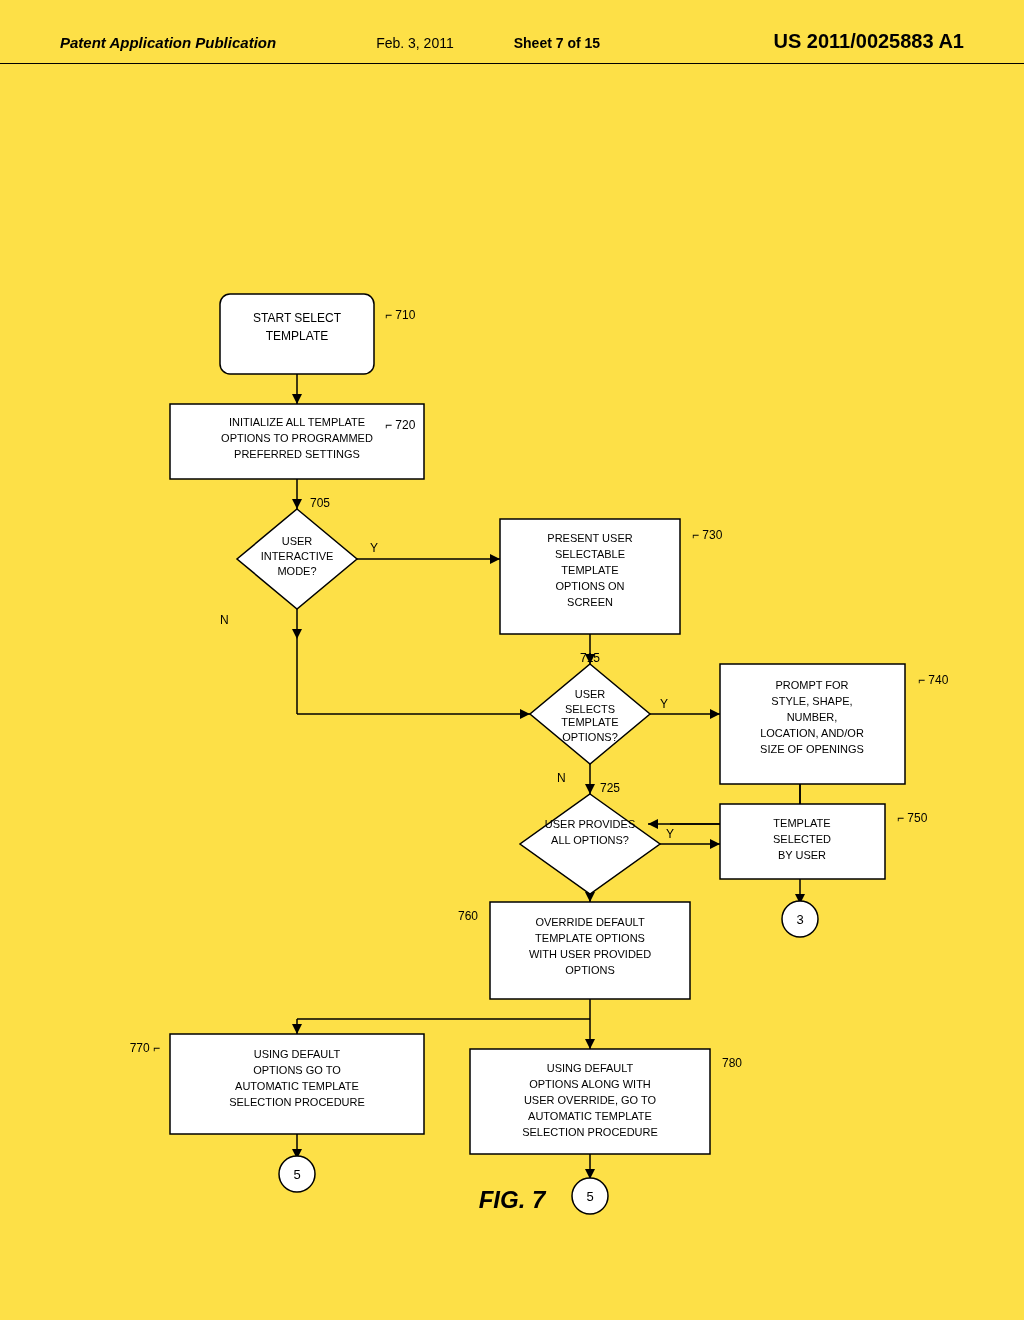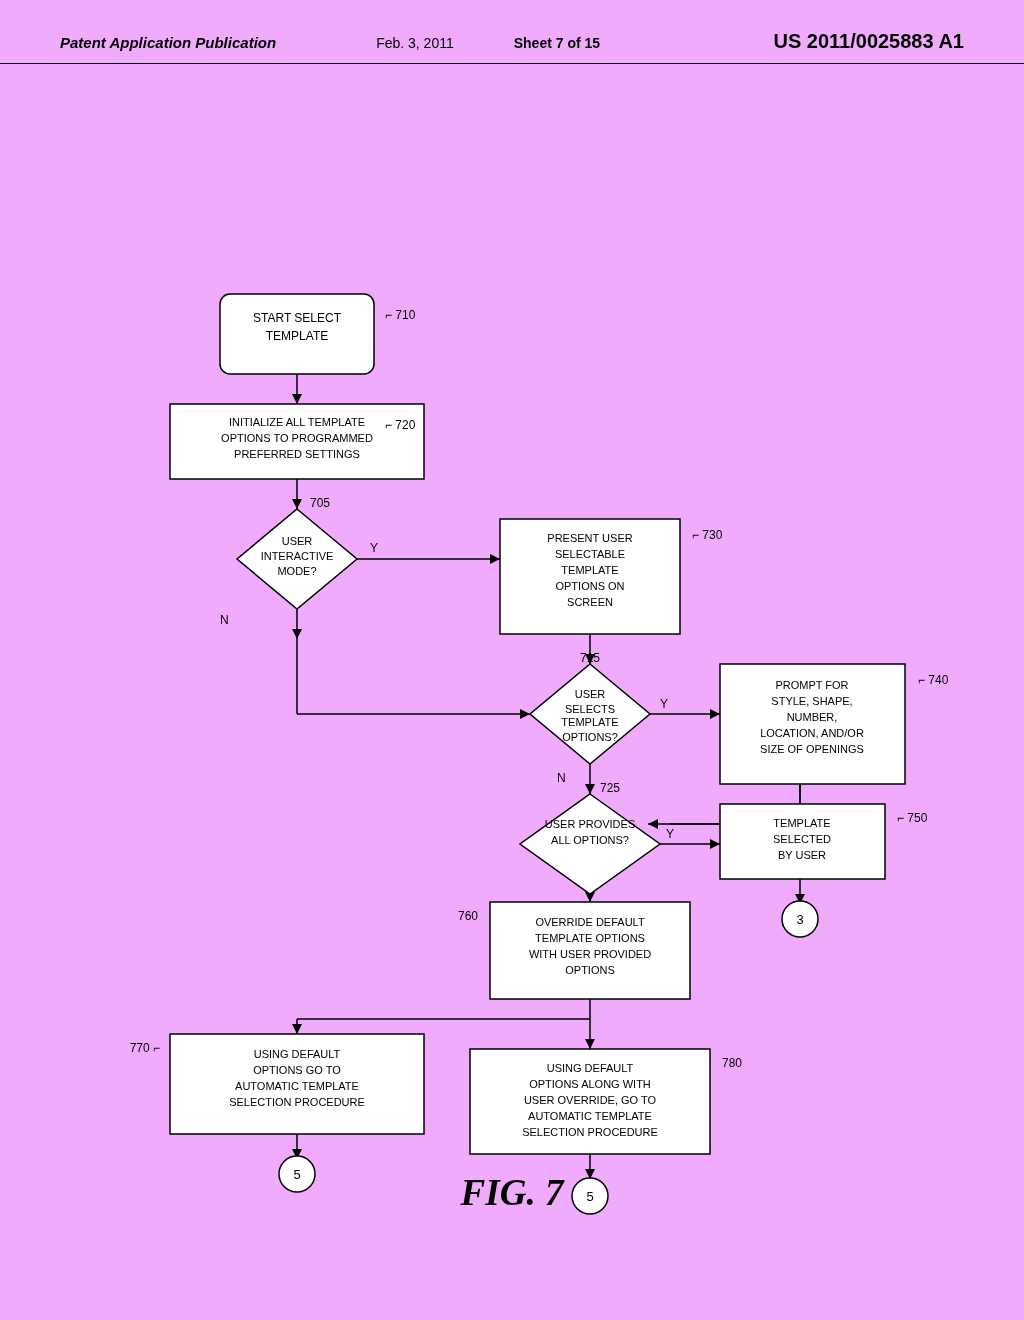--- a/index.html
+++ b/index.html
@@ -7,21 +7,21 @@
       background: #fff;
       font-family: Arial, Helvetica, sans-serif;
       width: 1024px;
       min-height: 1320px;
       position: relative;
       overflow-x: hidden;
     }
     .page {
       width: 1024px;
       min-height: 1320px;
-      background: #f0abfc;
+      background: #fde047;
       position: relative;
     }
     .header {
       display: flex;
       align-items: baseline;
       padding: 30px 60px 10px 60px;
       border-bottom: 1px solid #000;
       gap: 40px;
     }
     .header-title {
@@ -53,24 +53,23 @@
       top: 0;
       left: 0;
       width: 100%;
       height: 100%;
     }
     .fig-label {
       position: absolute;
       bottom: 30px;
       left: 50%;
       transform: translateX(-50%);
-      font-size: 37px;
+      font-size: 24px;
       font-weight: bold;
       font-style: italic;
-      font-family: Liberation Serif, serif;
     }
   </style>
 </head>
 <body>
 
 <div class="page">
   <div class="header">
     <span class="header-title">Patent Application Publication</span>
     <span class="header-date">Feb. 3, 2011</span>
     <span class="header-sheet">Sheet 7 of 15</span>

